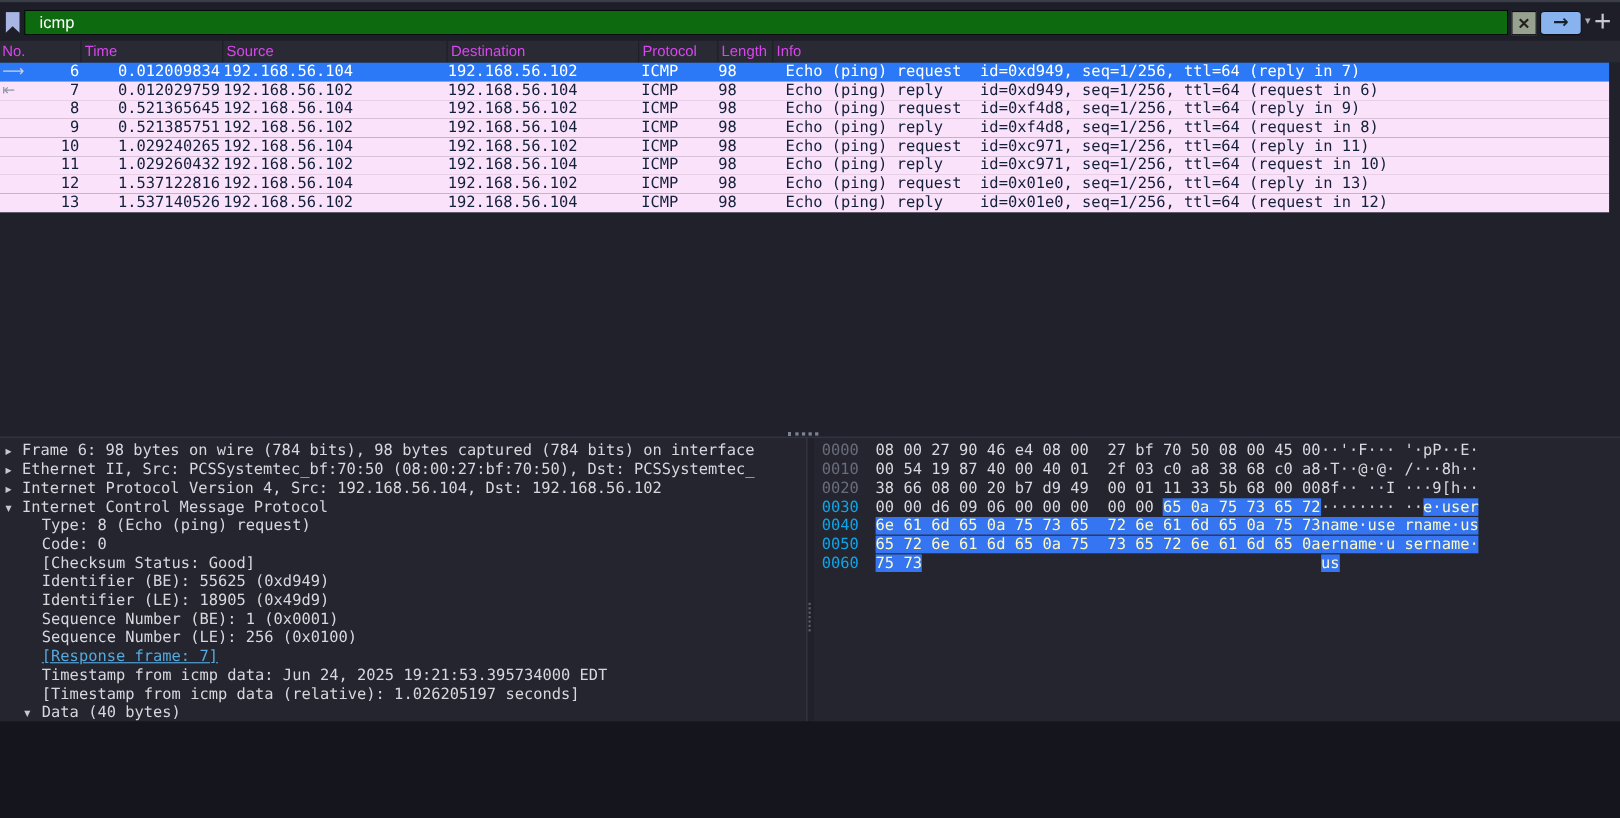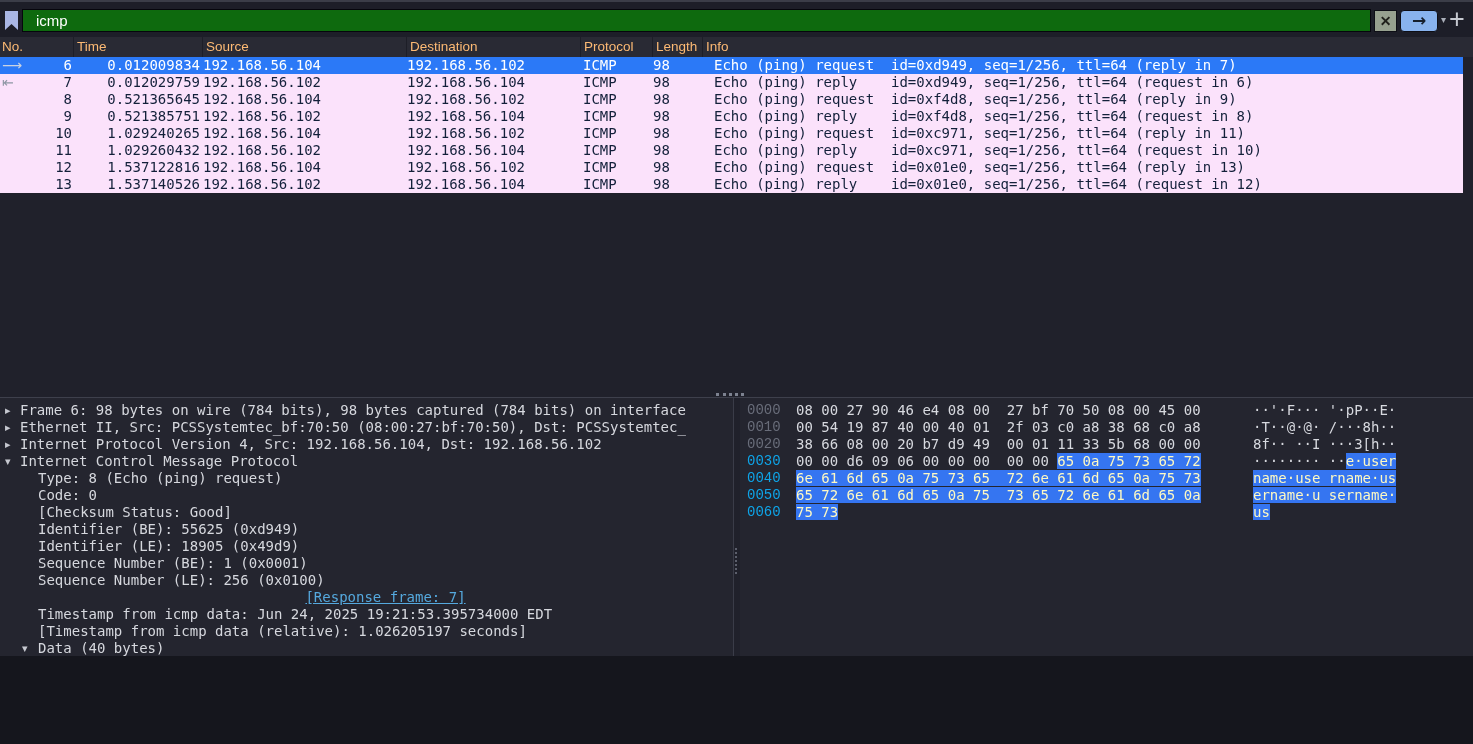--- a/index.html
+++ b/index.html
@@ -32,21 +32,21 @@
   .apply-chevron { position:absolute; left:1441px; top:12px; font-size:10px; color:#a9aeb8;
                    font-family:"DejaVu Sans",sans-serif; }
   .add-btn { position:absolute; left:1449px; top:2px; font-size:27px; font-weight:200;
              color:#c6c9d1; font-family:"Liberation Sans",sans-serif; }
 
   
   .plist-header { position:absolute; left:0; top:37px; width:1473px; height:20px;
                   background:#292a34; display:grid;
                   grid-template-columns:74px 129px 204px 174px 72px 50px 1fr;
                   font-family:"Liberation Sans",sans-serif; font-size:13.5px;
-                  color:#fdba74; align-items:center; }
+                  color:#d946ef; align-items:center; }
   .plist-header .hcell { height:20px; line-height:20px; padding-left:3px;
                          border-right:1px solid #1d1e27; overflow:hidden; }
   .plist-header .hcell:first-child { padding-left:2px; }
   .plist-header .hcell:last-child { border-right:none; }
 
   .packet-rows { position:absolute; left:0; top:57px; width:1473px; }
   .prow { width:1463px; height:17px; display:grid;
           grid-template-columns:74px 129px 204px 174px 72px 50px 1fr;
           background:var(--row-pink,#fbe2fb); color:#13203a;
           line-height:17px; white-space:pre; }
@@ -73,35 +73,35 @@
   .details { width:733px; height:100%; background:#24252f; padding-top:4px;
              overflow:hidden; }
   .dline { position:relative; height:17px; line-height:17px; white-space:pre;
            color:#d6d8de; overflow:hidden; }
   .dline.lv0 { padding-left:20px; }
   .dline.lv1 { padding-left:38px; }
   .dline.lv2 { padding-left:57px; }
   .arr { position:absolute; left:5px; top:0; font-size:11px; color:#c6c8d0;
          font-family:"DejaVu Sans",sans-serif; }
   .lv1 > .arr { left:22px; }
-  .dline.link { color:var(--link-blue,#55a9de); text-decoration:underline;text-align:center; }
+  .dline.link { color:var(--link-blue,#55a9de); text-decoration:underline; }
   .dline.selline { background:#2264de; color:#ffffff; }
 
   .vsplit { width:7px; background:#20212b; border-left:1px solid #3a3c48;
             position:relative; }
   .v-dots { position:absolute; left:1px; top:150px; height:26px; width:0;
             border-left:2px dotted #5c5f6c; }
 
   .hexpane { flex:1; height:100%; background:#24252f; padding-top:4px; overflow:hidden; }
   .hexrow { height:17px; line-height:17px; display:flex; white-space:pre;
             color:#d7d9df; }
-  .off { width:34px; margin-left:7px; color:#696d7a;font-family:Liberation Mono, monospace; }
+  .off { width:34px; margin-left:7px; color:#696d7a; }
   .off.bright { color:#0ea5e9; }
   .hb { margin-left:15px; width:405px; }
-  .ha { margin-left:52px; }
+  .ha { }
   .selb { background:var(--sel-blue,#3575f1); color:#fef9c3; }
 </style>
 </head>
 <body>
 
 <div class="app">
 
   <div class="toolbar">
     <div class="bookmark"></div>
     <input class="filter-input" type="text" readonly="" value="icmp" style="">
@@ -156,21 +156,21 @@
         <div class="dline lv1"><span class="arr">▾</span><span>Data (40 bytes)</span></div>
         <div class="dline lv2 selline"><span>Data: 650a757365726e616d650a757365726e616d650a757365726e616d650a757365726e616d650a7573</span></div>
         <div class="dline lv2"><span>[Length: 40]</span></div>
       </div>
     <div class="vsplit">
       <div class="v-dots"></div>
     </div>
     <div class="hexpane">
         <div class="hexrow"><span class="off">0000</span><span class="hb">08 00 27 90 46 e4 08 00  27 bf 70 50 08 00 45 00</span><span class="ha">··'·F··· '·pP··E·</span></div>
         <div class="hexrow"><span class="off">0010</span><span class="hb">00 54 19 87 40 00 40 01  2f 03 c0 a8 38 68 c0 a8</span><span class="ha">·T··@·@· /···8h··</span></div>
-        <div class="hexrow"><span class="off">0020</span><span class="hb">38 66 08 00 20 b7 d9 49  00 01 11 33 5b 68 00 00</span><span class="ha">8f·· ··I ···3[h··</span></div>
+        <div class="hexrow"><span class="off">0020</span><span class="hb">38 66 08 00 20 b7 d9 49  00 01 11 33 5b 68 00 00</span><span class="ha">8f·· ··I ···9[h··</span></div>
         <div class="hexrow"><span class="off bright">0030</span><span class="hb">00 00 d6 09 06 00 00 00  00 00 <span class="selb">65 0a 75 73 65 72</span></span><span class="ha">········ ··<span class="selb">e·user</span></span></div>
         <div class="hexrow"><span class="off bright">0040</span><span class="hb"><span class="selb">6e 61 6d 65 0a 75 73 65  72 6e 61 6d 65 0a 75 73</span></span><span class="ha"><span class="selb">name·use rname·us</span></span></div>
         <div class="hexrow"><span class="off bright">0050</span><span class="hb"><span class="selb">65 72 6e 61 6d 65 0a 75  73 65 72 6e 61 6d 65 0a</span></span><span class="ha"><span class="selb">ername·u sername·</span></span></div>
         <div class="hexrow"><span class="off bright">0060</span><span class="hb"><span class="selb">75 73</span></span><span class="ha"><span class="selb">us</span></span></div>
       </div>
   </div>
 
 </div>
 
 </body></html>

